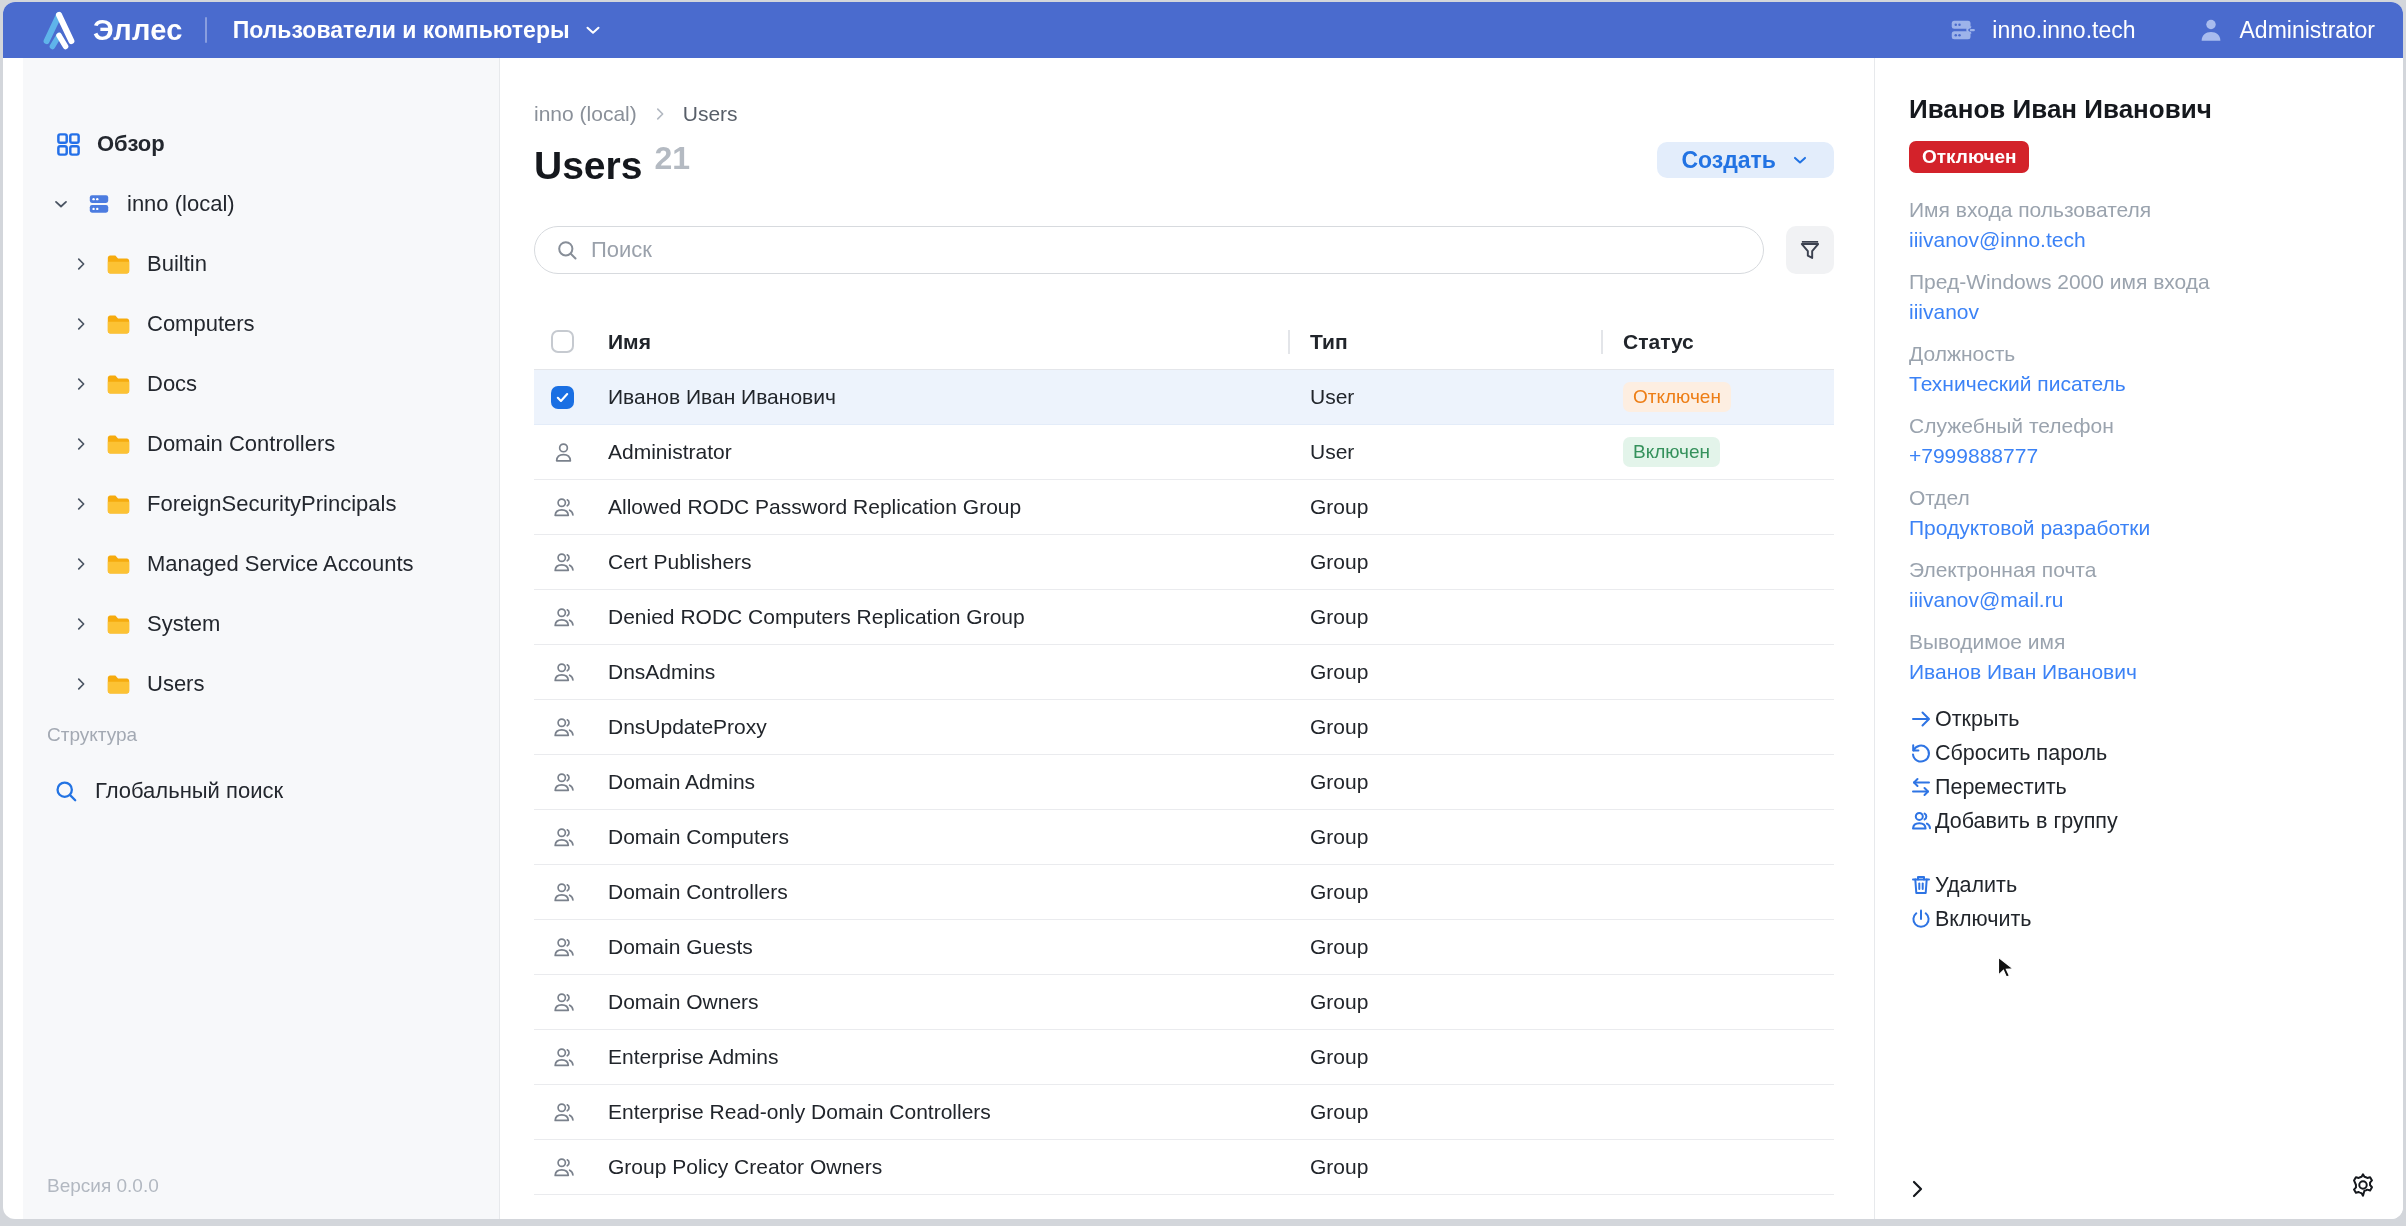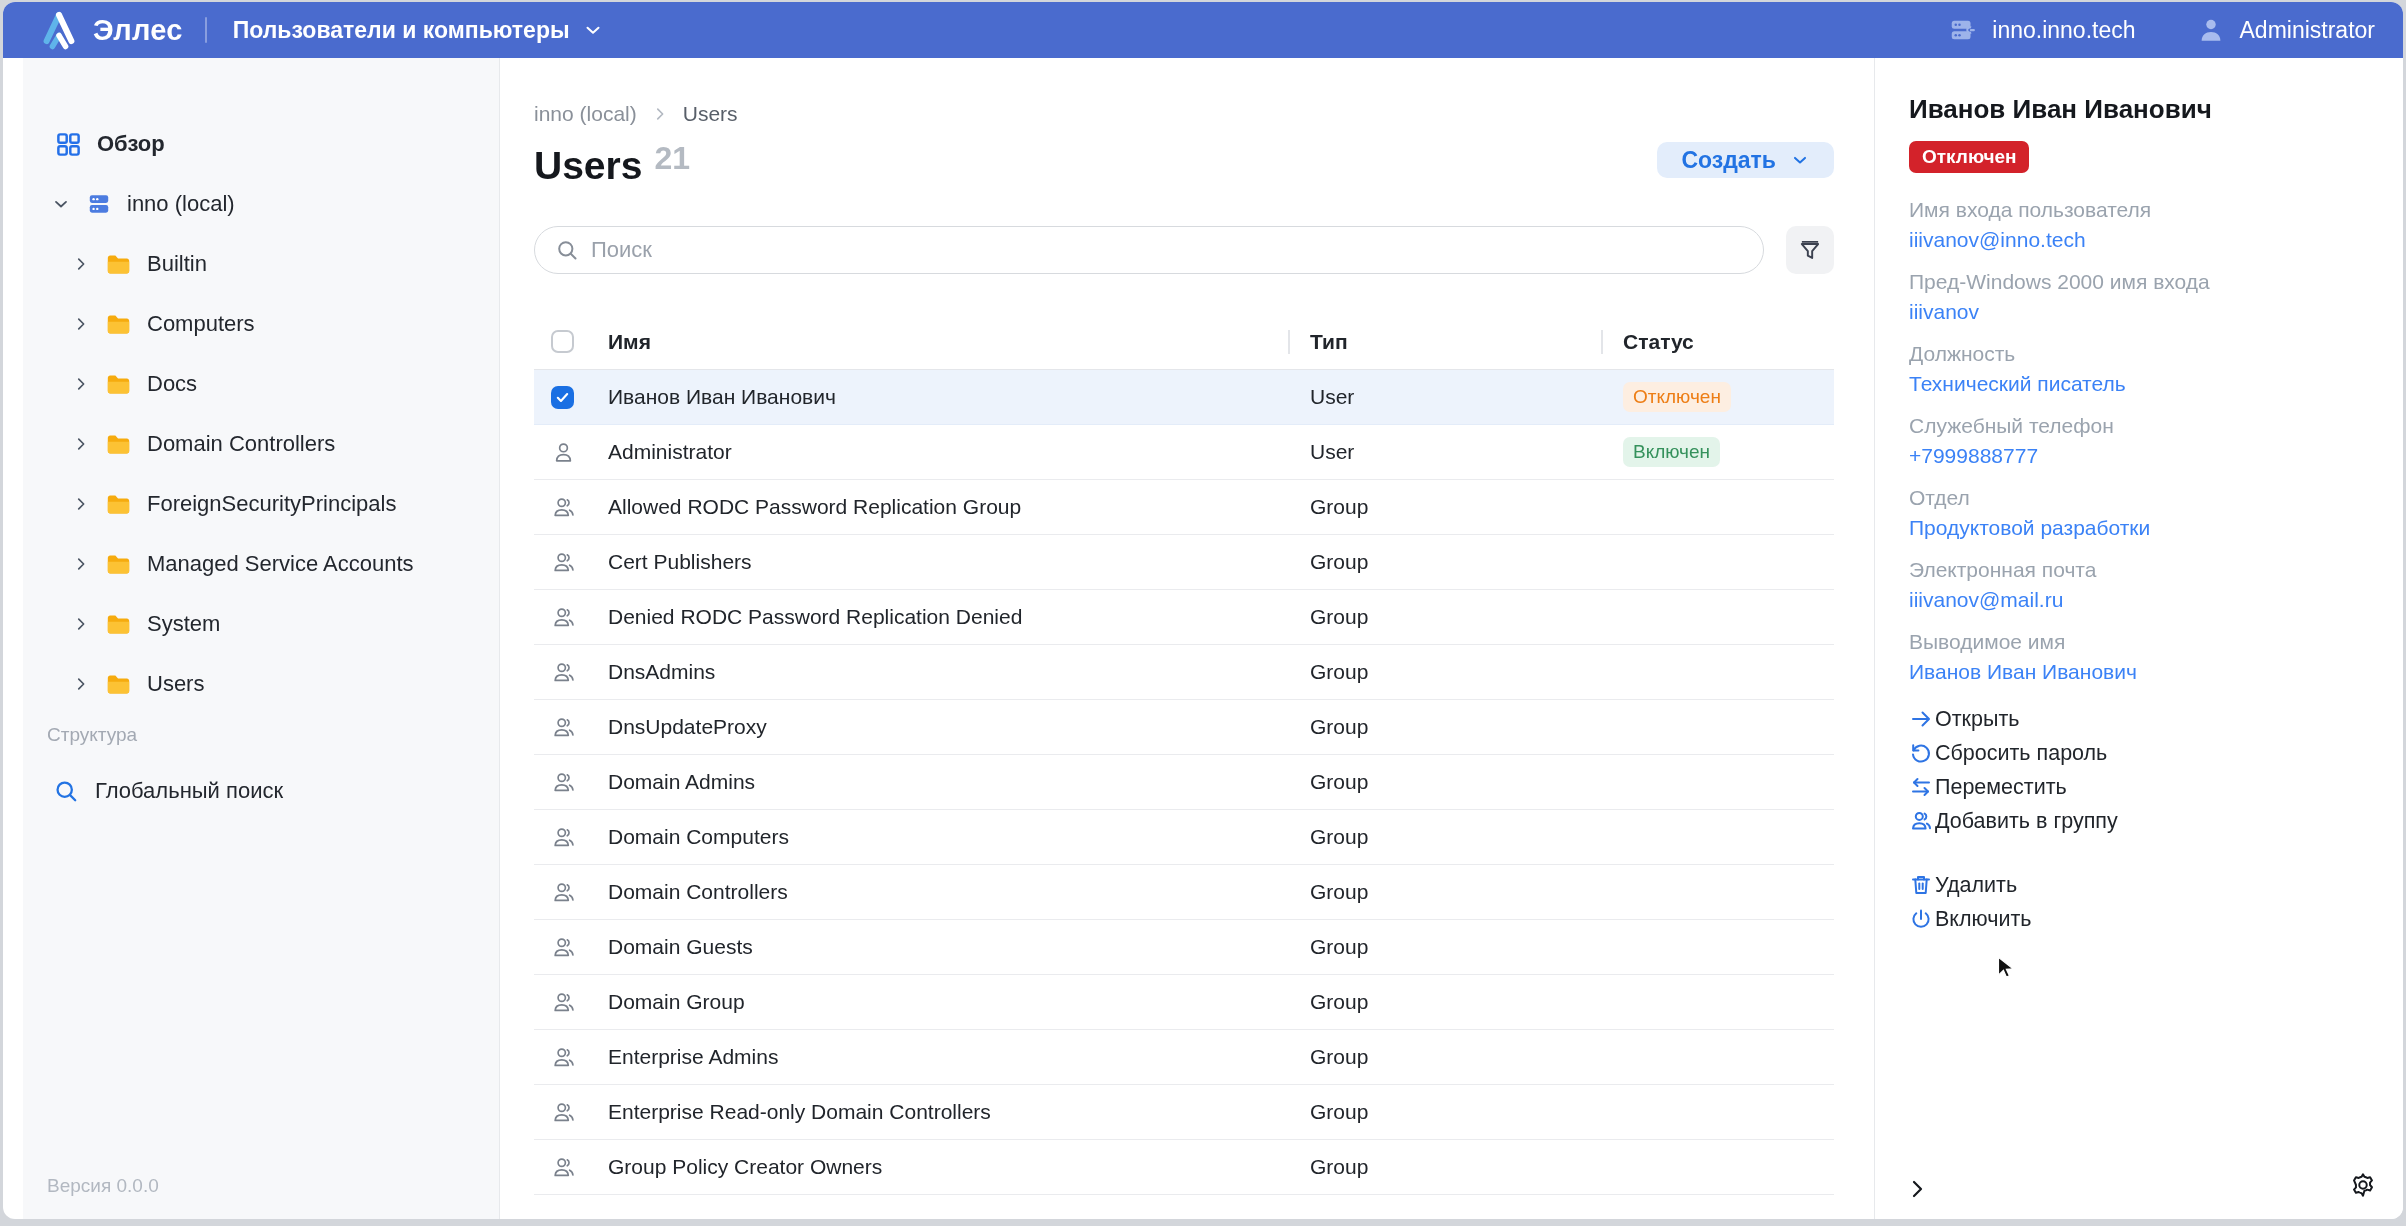--- a/index.html
+++ b/index.html
@@ -425,21 +425,21 @@
     <div class="lead-cell lead">
                 <span>
                   <svg width="25" height="25" viewBox="0 0 24 24" fill="none" stroke="#7a818c" stroke-width="1.6" stroke-linecap="round" stroke-linejoin="round">
                     <circle cx="10.3" cy="7.4" r="3.5"></circle>
                     <path d="M4 19.6 c0.2-3.4 2.8-5.3 6.3-5.3 s6.1 1.9 6.3 5.3 z"></path>
                     <path d="M15.6 4.6 a3.3 3.3 0 0 1 0 5.8"></path>
                     <path d="M17.9 14.6 c1.9 0.9 3 2.4 3.1 4.6"></path>
                   </svg>
                 </span>
               </div>
-    <div class="t-cell c-name">Denied RODC Password Replication Denied</div>
+    <div class="t-cell c-name">Denied RODC Computers Replication Group</div>
     <div class="t-cell c-type">Group</div>
     <div class="t-cell c-status"></div>
   </div>
             <div class="t-row">
     <div class="lead-cell lead">
                 <span>
                   <svg width="25" height="25" viewBox="0 0 24 24" fill="none" stroke="#7a818c" stroke-width="1.6" stroke-linecap="round" stroke-linejoin="round">
                     <circle cx="10.3" cy="7.4" r="3.5"></circle>
                     <path d="M4 19.6 c0.2-3.4 2.8-5.3 6.3-5.3 s6.1 1.9 6.3 5.3 z"></path>
                     <path d="M15.6 4.6 a3.3 3.3 0 0 1 0 5.8"></path>
@@ -530,21 +530,21 @@
     <div class="lead-cell lead">
                 <span>
                   <svg width="25" height="25" viewBox="0 0 24 24" fill="none" stroke="#7a818c" stroke-width="1.6" stroke-linecap="round" stroke-linejoin="round">
                     <circle cx="10.3" cy="7.4" r="3.5"></circle>
                     <path d="M4 19.6 c0.2-3.4 2.8-5.3 6.3-5.3 s6.1 1.9 6.3 5.3 z"></path>
                     <path d="M15.6 4.6 a3.3 3.3 0 0 1 0 5.8"></path>
                     <path d="M17.9 14.6 c1.9 0.9 3 2.4 3.1 4.6"></path>
                   </svg>
                 </span>
               </div>
-    <div class="t-cell c-name">Domain Group</div>
+    <div class="t-cell c-name">Domain Owners</div>
     <div class="t-cell c-type">Group</div>
     <div class="t-cell c-status"></div>
   </div>
             <div class="t-row">
     <div class="lead-cell lead">
                 <span>
                   <svg width="25" height="25" viewBox="0 0 24 24" fill="none" stroke="#7a818c" stroke-width="1.6" stroke-linecap="round" stroke-linejoin="round">
                     <circle cx="10.3" cy="7.4" r="3.5"></circle>
                     <path d="M4 19.6 c0.2-3.4 2.8-5.3 6.3-5.3 s6.1 1.9 6.3 5.3 z"></path>
                     <path d="M15.6 4.6 a3.3 3.3 0 0 1 0 5.8"></path>

